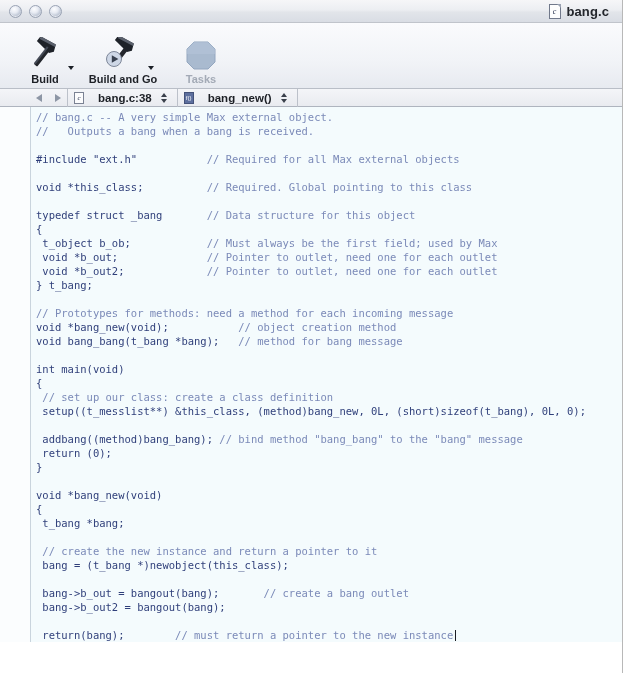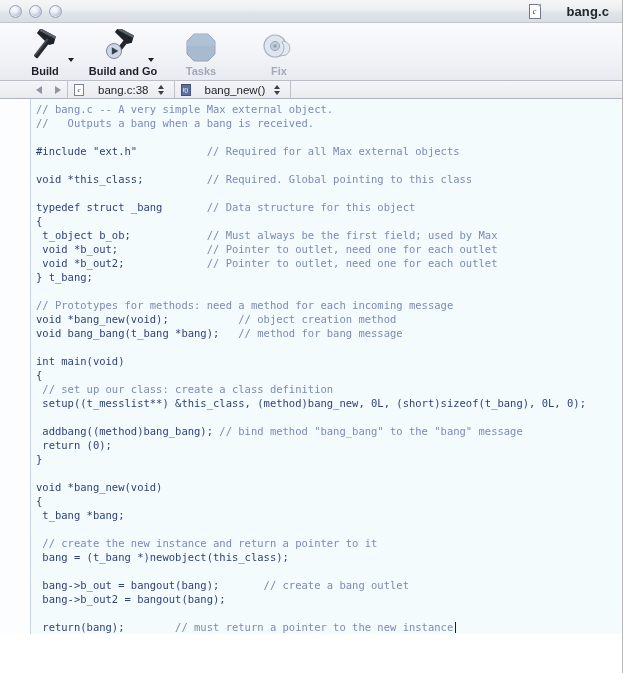--- a/index.html
+++ b/index.html
@@ -78,26 +78,25 @@
     top: -1px; right: -1px;
     border-width: 0 4px 4px 0;
     border-style: solid;
     border-color: transparent #9aa2b2 transparent transparent;
   }
   .title-text {
     font-size: 13px;
     font-weight: bold;
     color: #23262c;
     letter-spacing: 0.1px;
-    margin-left: 20px;
   }
 
   
   .toolbar {
-    height: 58px;
+    height: 66px;
     background: linear-gradient(to bottom, #fafbfd 0%, #f1f3f7 60%, #e7eaf0 100%);
     border-bottom: 1px solid #b9bec7;
     display: flex;
     align-items: flex-end;
     padding-left: 6px;
     box-sizing: border-box;
   }
   .tb-item {
     width: 78px;
     height: 56px;
@@ -188,21 +187,21 @@
   .nav-mini-icon.fn {
     background: #5d6f9e;
     border-color: #44527a;
     color: #ffffff;
     font-style: normal;
     font-family: "Liberation Sans", sans-serif;
     font-size: 6px;
   }
   .nav-text {
     font-size: 11.5px;
-    font-weight: normal;
+    font-weight: bold;
     color: #1c1f25;
     white-space: nowrap;
     padding-left: 10px;
   }
   .stepper {
     display: flex;
     flex-direction: column;
     align-items: center;
     justify-content: center;
     gap: 2px;
@@ -307,31 +306,20 @@
     <div class="tb-item disabled">
       <div class="tb-icon">
         <svg width="36" height="36" viewBox="0 0 36 36">
           <polygon points="11,5 25,5 32,12 32,25 25,32 11,32 4,25 4,12" fill="#a9bacf" stroke="#93a6bf" stroke-width="1"></polygon>
           <polygon points="11,5 25,5 32,12 32,17 4,17 4,12" fill="#b6c5d8" opacity="0.6"></polygon>
         </svg>
       </div>
       <div class="tb-label">Tasks</div>
     </div>
 
-    <div class="tb-item disabled">
-      <div class="tb-icon">
-        <svg width="40" height="36" viewBox="0 0 40 36">
-          <circle cx="16" cy="17" r="11" fill="#dfe6ef" stroke="#a9b4c4" stroke-width="1.2"></circle>
-          <circle cx="16" cy="17" r="4.6" fill="#c2ccda" stroke="#9ca8ba" stroke-width="1"></circle>
-          <circle cx="16" cy="17" r="1.8" fill="#93a0b4"></circle>
-          <path d="M24 12 C32 13, 33 22, 27 26 L20 27 C26 24, 26 16, 23 14 Z" fill="#e3e9f1" stroke="#a9b4c4" stroke-width="1"></path>
-        </svg>
-      </div>
-      <div class="tb-label">Fix</div>
-    </div>
 
 
   </div>
 
   <div class="navbar">
     <div class="nav-arrows">
       <div class="arw left"></div>
       <div class="arw right"></div>
     </div>
     <div class="nav-divider"></div>

